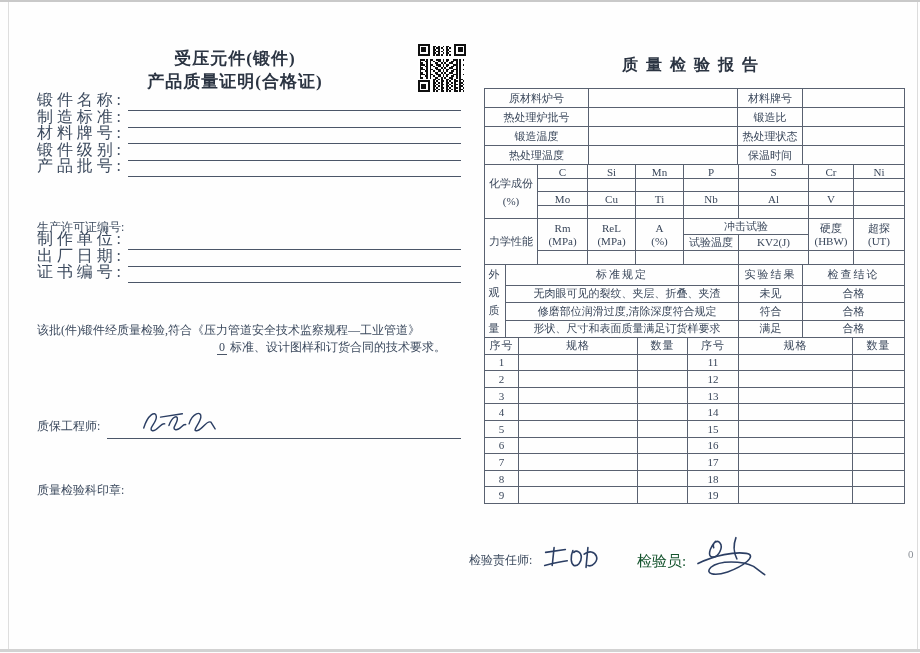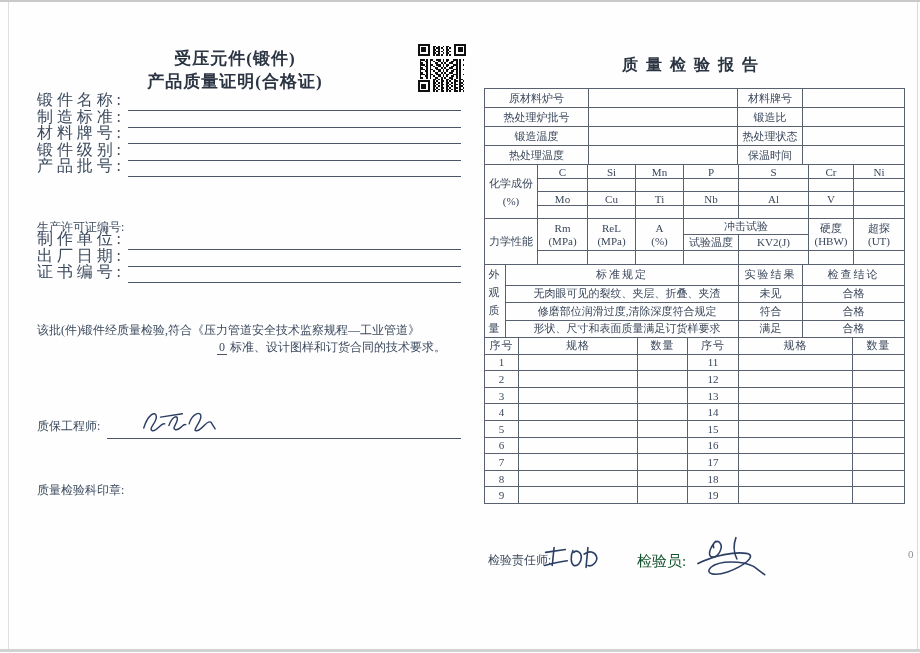--- a/index.html
+++ b/index.html
@@ -40,21 +40,21 @@
   .t-info td{height:18px;}
   .t-chem .hd td{height:13px;} .t-chem .bl td{height:12px;}
   .t-mech td{height:15px;line-height:13px;} .t-mech .bl td{height:13px;}
   .t-app td{height:16px;}
   .t-app td.std{text-align:center;padding-left:10px;}
   .t-app .hdr td{letter-spacing:2px;height:19px;}
   .vlabel{font-size:11px;line-height:18px;}
   .t-ser td{height:15.6px;} .t-ser .hdr td{letter-spacing:1px;margin-left:36px;}
   .t-res td{height:16px;}
   .res-in{display:flex;justify-content:space-between;padding:0 42px 0 8px;}
-  .r-sign{position:absolute;left:488px;top:552px;font-size:12px;color:#3c4a5e;}
+  .r-sign{position:absolute;left:469px;top:552px;font-size:12px;color:#3c4a5e;}
   .r-sign2{position:absolute;left:637px;top:552px;font-size:15px;color:#14532d;}
   .sig2{position:absolute;left:540px;top:543px;}
   .sig3{position:absolute;left:685px;top:533px;}
   .artifact{position:absolute;left:908px;top:548px;font-size:11px;color:#8a8f96;}
   svg.sig path{fill:none;stroke:#2b3e63;stroke-width:1.7;stroke-linecap:round;stroke-linejoin:round;}
 </style>
 </head>
 <body>
 
 <div class="edge-top"></div>

